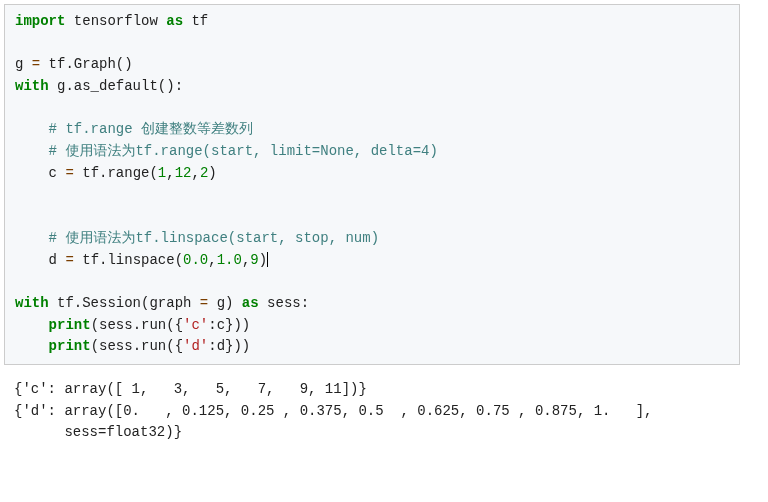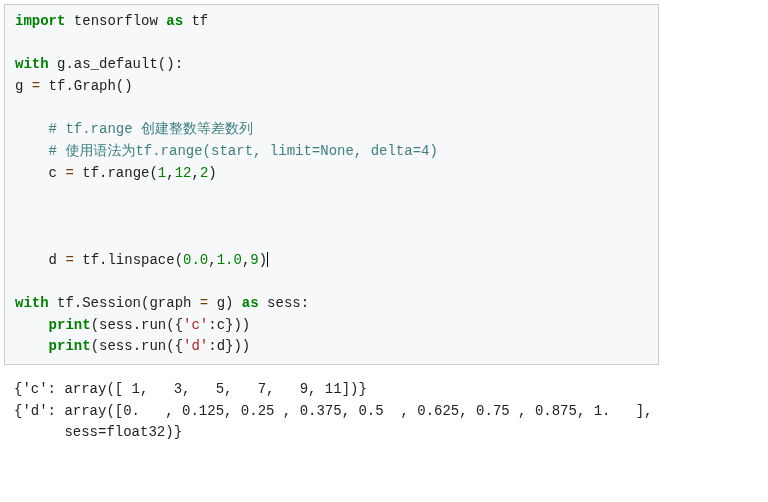--- a/index.html
+++ b/index.html
@@ -12,21 +12,21 @@
     font-size: 14px;
     line-height: 1.55;
     color: #222;
   }
   .code-block {
     border: 1px solid #cccccc;
     background: #f6f8fa;
     padding: 6px 10px;
     margin: 4px 4px 4px 4px;
     box-sizing: border-box;
-    width: 655px;
+    width: 736px;
   }
   .output-block {
     padding: 2px 10px;
     margin: 12px 4px 4px 4px;
     box-sizing: border-box;
     width: 760px;
     font-family: Consolas, "Courier New", monospace;
     color: #222;
   }
   .line { white-space: pre; }
@@ -44,29 +44,29 @@
     vertical-align: middle;
     margin-left: 0px;
   }
 </style>
 </head>
 <body>
 
 <div class="code-block">
 <div class="line"><span class="kw">import</span><span> </span><span class="nm">tensorflow</span><span> </span><span class="kw">as</span><span> </span><span class="nm">tf</span></div>
 <div class="line"> </div>
+<div class="line"><span class="nm">g </span><span class="eq">=</span><span class="nm"> tf.Graph()</span></div>
 <div class="line"><span class="kw">with</span><span class="nm"> g.as_default():</span></div>
-<div class="line"><span class="nm">g </span><span class="eq">=</span><span class="nm"> tf.Graph()</span></div>
 <div class="line"> </div>
 <div class="line"><span>    </span><span class="cmt"># tf.range 创建整数等差数列</span></div>
 <div class="line"><span>    </span><span class="cmt"># 使用语法为tf.range(start, limit=None, delta=4)</span></div>
 <div class="line"><span>    </span><span class="nm">c </span><span class="eq">=</span><span class="nm"> tf.range(</span><span class="num">1</span><span class="nm">,</span><span class="num">12</span><span class="nm">,</span><span class="num">2</span><span class="nm">)</span></div>
 <div class="line"> </div>
 <div class="line"><span>    </span></div>
-<div class="line"><span>    </span></div>
+<div class="line"><span>    </span><span class="cmt"># 使用语法为tf.linspace(start, stop, num)</span></div>
 <div class="line"><span>    </span><span class="nm">d </span><span class="eq">=</span><span class="nm"> tf.linspace(</span><span class="num">0.0</span><span class="nm">,</span><span class="num">1.0</span><span class="nm">,</span><span class="num">9</span><span class="nm">)</span><span class="cursor"></span></div>
 <div class="line"> </div>
 <div class="line"><span class="kw">with</span><span class="nm"> tf.Session(graph </span><span class="eq">=</span><span class="nm"> g) </span><span class="kw">as</span><span class="nm"> sess:</span></div>
 <div class="line"><span>    </span><span class="kw">print</span><span class="nm">(sess.run({</span><span class="str">'c'</span><span class="nm">:c}))</span></div>
 <div class="line"><span>    </span><span class="kw">print</span><span class="nm">(sess.run({</span><span class="str">'d'</span><span class="nm">:d}))</span></div>
 </div>
 
 <div class="output-block">
 <div class="line">{'c': array([ 1,   3,   5,   7,   9, 11])}</div>
 <div class="line">{'d': array([0.   , 0.125, 0.25 , 0.375, 0.5  , 0.625, 0.75 , 0.875, 1.   ],</div>

